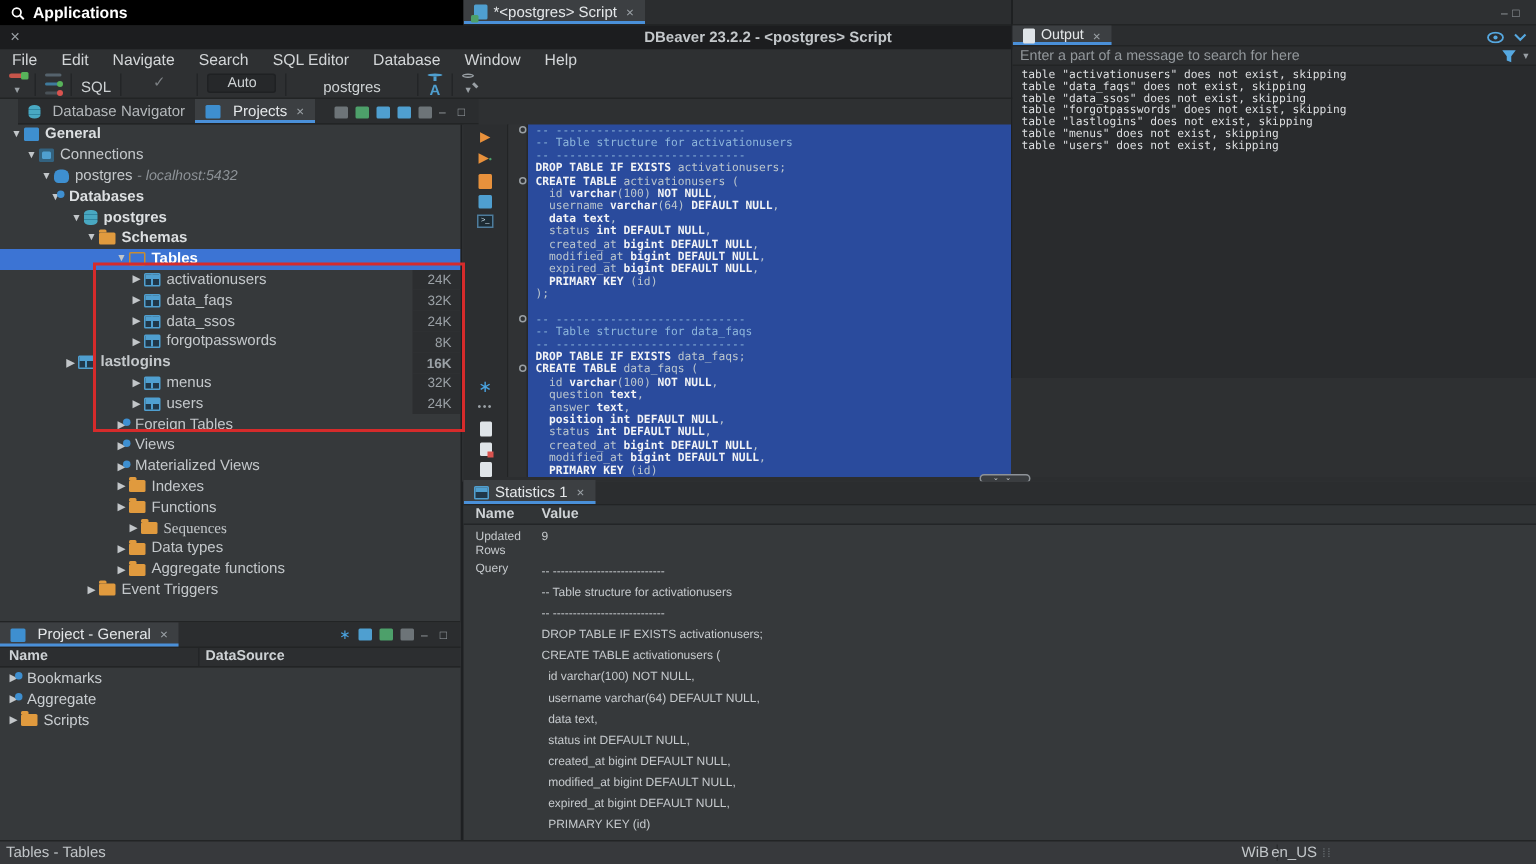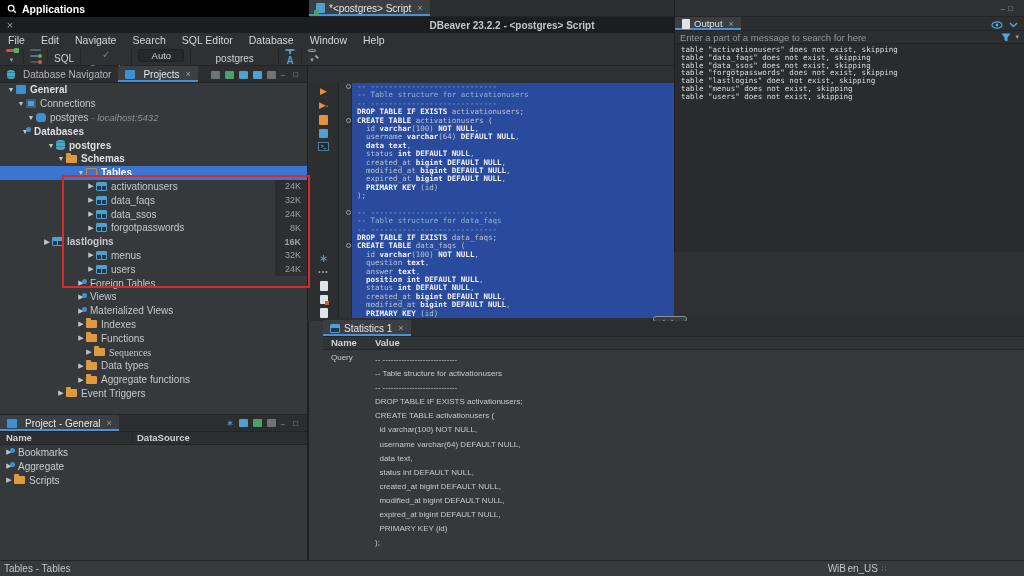--- a/index.html
+++ b/index.html
@@ -64,21 +64,21 @@
 
   
   .tabrow { display:flex; align-items:flex-end; height:17px; background:#2b2d2f; border-bottom:1px solid #222425; }
   .tab { display:flex; align-items:center; gap:4px; padding:0 7px; height:16px; font-size:10px; color:#b4b8bb; cursor:pointer; }
   .tab.active { background:#3c3f42; color:#e4e7e9; box-shadow:inset 0 -2px 0 var(--accent); }
   .tab .x { color:#9aa0a5; font-size:9px; margin-left:2px; }
   .wctl { color:#9aa0a5; font-size:8px; letter-spacing:3px; }
 
   
   .leftpanel { position:absolute; left:0; top:66px; width:308px; height:494px; background:#36393b; border-right:1px solid #1e2022; }
-  .navtabs { position:absolute; left:0; top:0; width:100%;text-align:right; }
+  .navtabs { position:absolute; left:12px; top:0; width:100%;text-align:right; }
   .pt-icons { margin-left:auto; display:flex; align-items:center; gap:5px; padding:0 6px 3px 0; }
   .pt-ico { width:9px; height:8px; border-radius:1px; background:#4f9fd0; }
   .pt-ico.gray { background:#6d7478; }
   .pt-ico.green { background:#4da06a; }
   .tree { position:absolute; left:0; top:17px; width:100%; height:331px; overflow:hidden; font-size:10px; }
   .trow { display:flex; align-items:center; height:13.8px; white-space:nowrap; cursor:pointer; }
   .trow.sel { background:var(--tree_selected); color:#fff; }
   .trow .arr { width:10px; font-size:7px; color:#c2c6c9; flex-shrink:0; text-align:center; }
   .trow .lbl { color:#c4c8cb; }
   .trow.sel .lbl { color:#fff; }
@@ -155,21 +155,21 @@
   .outtabs .tab { height:13px; font-size:9.5px; }
   .out-right { margin-left:auto; display:flex; align-items:center; gap:6px; padding:0 6px 1px 0; }
   .outsearch { height:13px; background:#2c2e30; border-bottom:1px solid #222425; display:flex; align-items:center; }
   .outsearch input { flex:1; background:transparent; border:none; outline:none; color:#c9cdd0;
     font-size:9.5px; padding-left:5px; font-family:"Liberation Sans", sans-serif; }
   .outsearch input::placeholder { color:#93989c; }
   .outbody { height:208px; background:#292b2d; font-family:"DejaVu Sans Mono", monospace;
     font-size:7.5px; line-height:7.8px; color:#dcdee0; padding:2px 0 0 6px; white-space:pre; cursor:text; }
 
   
-  .stats { position:absolute; left:308px; top:321px; width:716px; height:239px; background:#36393b; border-left:1px solid #1e2022;padding-left:14px; }
+  .stats { position:absolute; left:308px; top:321px; width:716px; height:239px; background:#36393b; border-left:1px solid #1e2022; }
   .statstabs { height:16px; }
   .st-ico { width:10px; height:9px; border:1px solid #4f9fd0; background:linear-gradient(#4f9fd0 0 3px, #20384a 3px); border-radius:1px; }
   .statshead { display:flex; height:13px; background:#313436; border-bottom:1px solid #232527;
     font-size:9.5px; font-weight:bold; color:#ced2d5; }
   .statshead .c1 { width:50px; padding-left:8px; }
   .statshead .c2 { padding-left:2px; }
   .statsbody { font-size:8px; color:#c6cacd; }
   .statrow { display:flex; min-height:14px; align-items:flex-start; }
   .statrow .c1 { width:50px; padding-left:8px; padding-top:3px; flex-shrink:0; }
   .statrow .c2 { padding-left:2px; padding-top:3px; }
@@ -366,21 +366,21 @@
           <span class="arr">▼</span>
           <span class="ticon i-conn"></span>
           <span class="lbl">Connections</span>
         </div>
         <div class="trow" style="padding-left: 26px;">
           <span class="arr">▼</span>
           <span class="ticon i-pg"></span>
           <span class="lbl">postgres</span>
           <span class="sfx">- localhost:5432</span>
         </div>
-        <div class="trow" style="padding-left: 20px;">
+        <div class="trow" style="padding-left: 32px;">
           <span class="arr">▼</span>
           <span class="ticon i-folddb"></span>
           <span class="lbl b">Databases</span>
         </div>
         <div class="trow" style="padding-left: 46px;">
           <span class="arr">▼</span>
           <span class="ticon i-db"></span>
           <span class="lbl b">postgres</span>
         </div>
         <div class="trow" style="padding-left: 56px;">
@@ -595,20 +595,24 @@
         <span class="st-ico"></span>
         <span>Statistics 1</span>
         <span class="x">×</span>
       </div>
     </div>
     <div class="statshead">
       <span class="c1">Name</span>
       <span class="c2">Value</span>
     </div>
     <div class="statsbody">
+      <div class="statrow">
+        <span class="c1">Updated Rows</span>
+        <span class="c2">9</span>
+      </div>
       <div class="statrow">
         <span class="c1">Query</span>
         <span class="c2" id="querylines">
             <div class="qline">-- ----------------------------</div>
             <div class="qline">-- Table structure for activationusers</div>
             <div class="qline">-- ----------------------------</div>
             <div class="qline">DROP TABLE IF EXISTS activationusers;</div>
             <div class="qline">CREATE TABLE activationusers (</div>
             <div class="qline">  id varchar(100) NOT NULL,</div>
             <div class="qline">  username varchar(64) DEFAULT NULL,</div>

